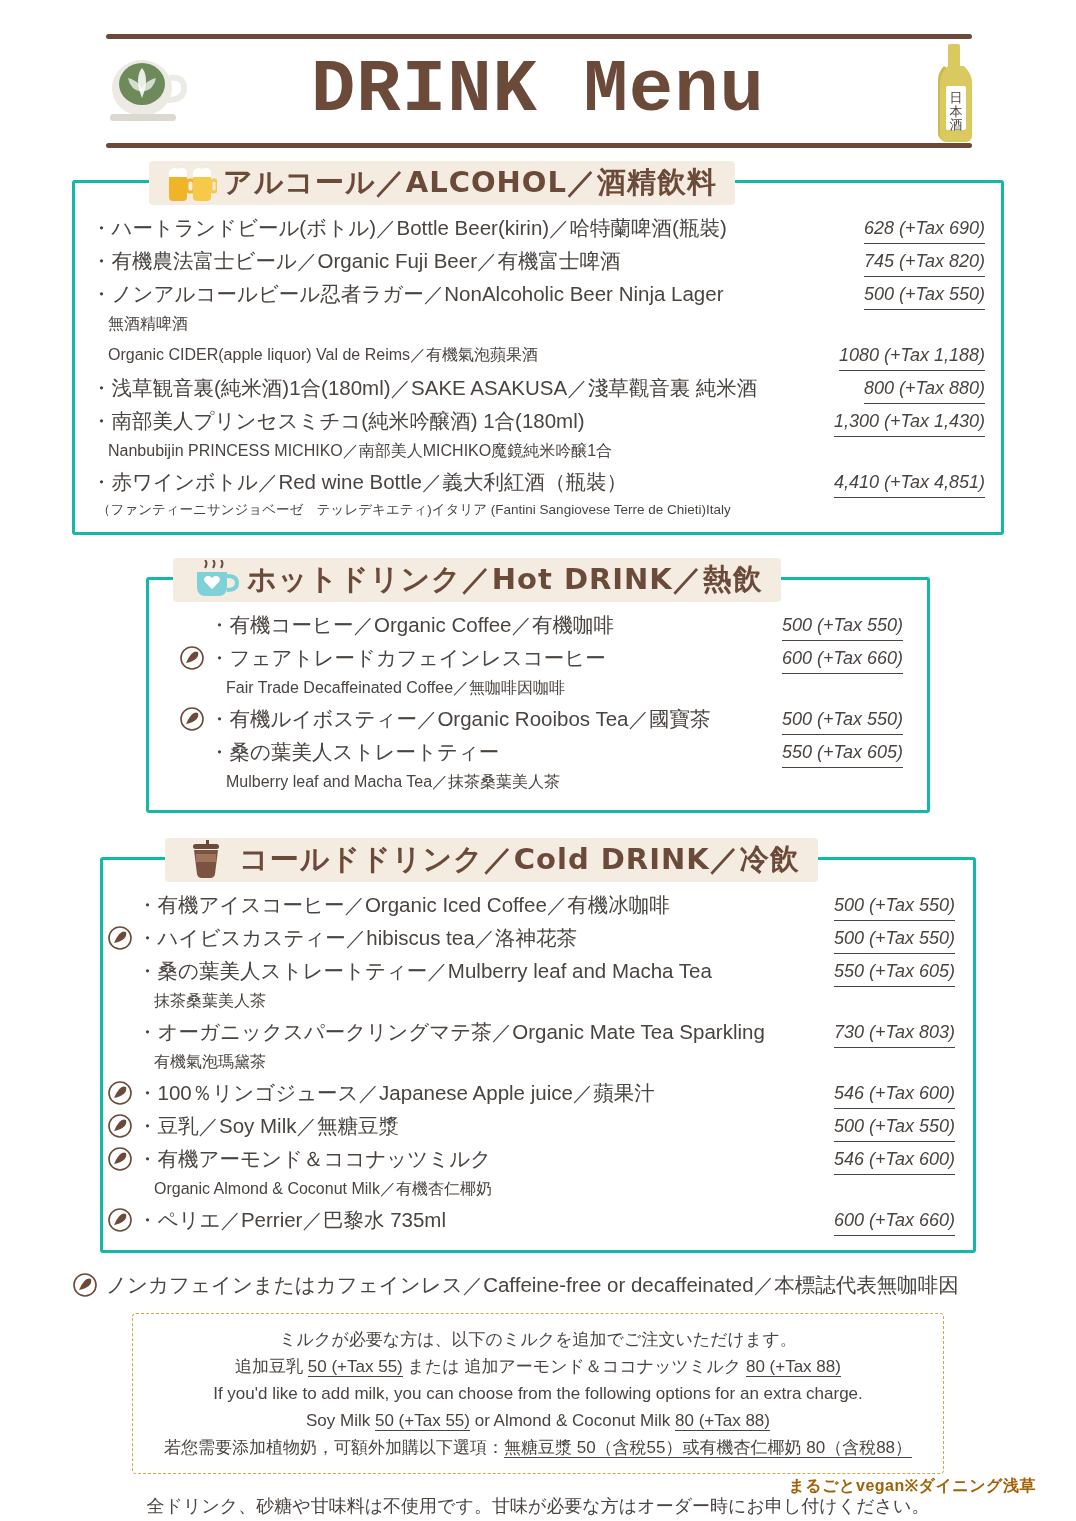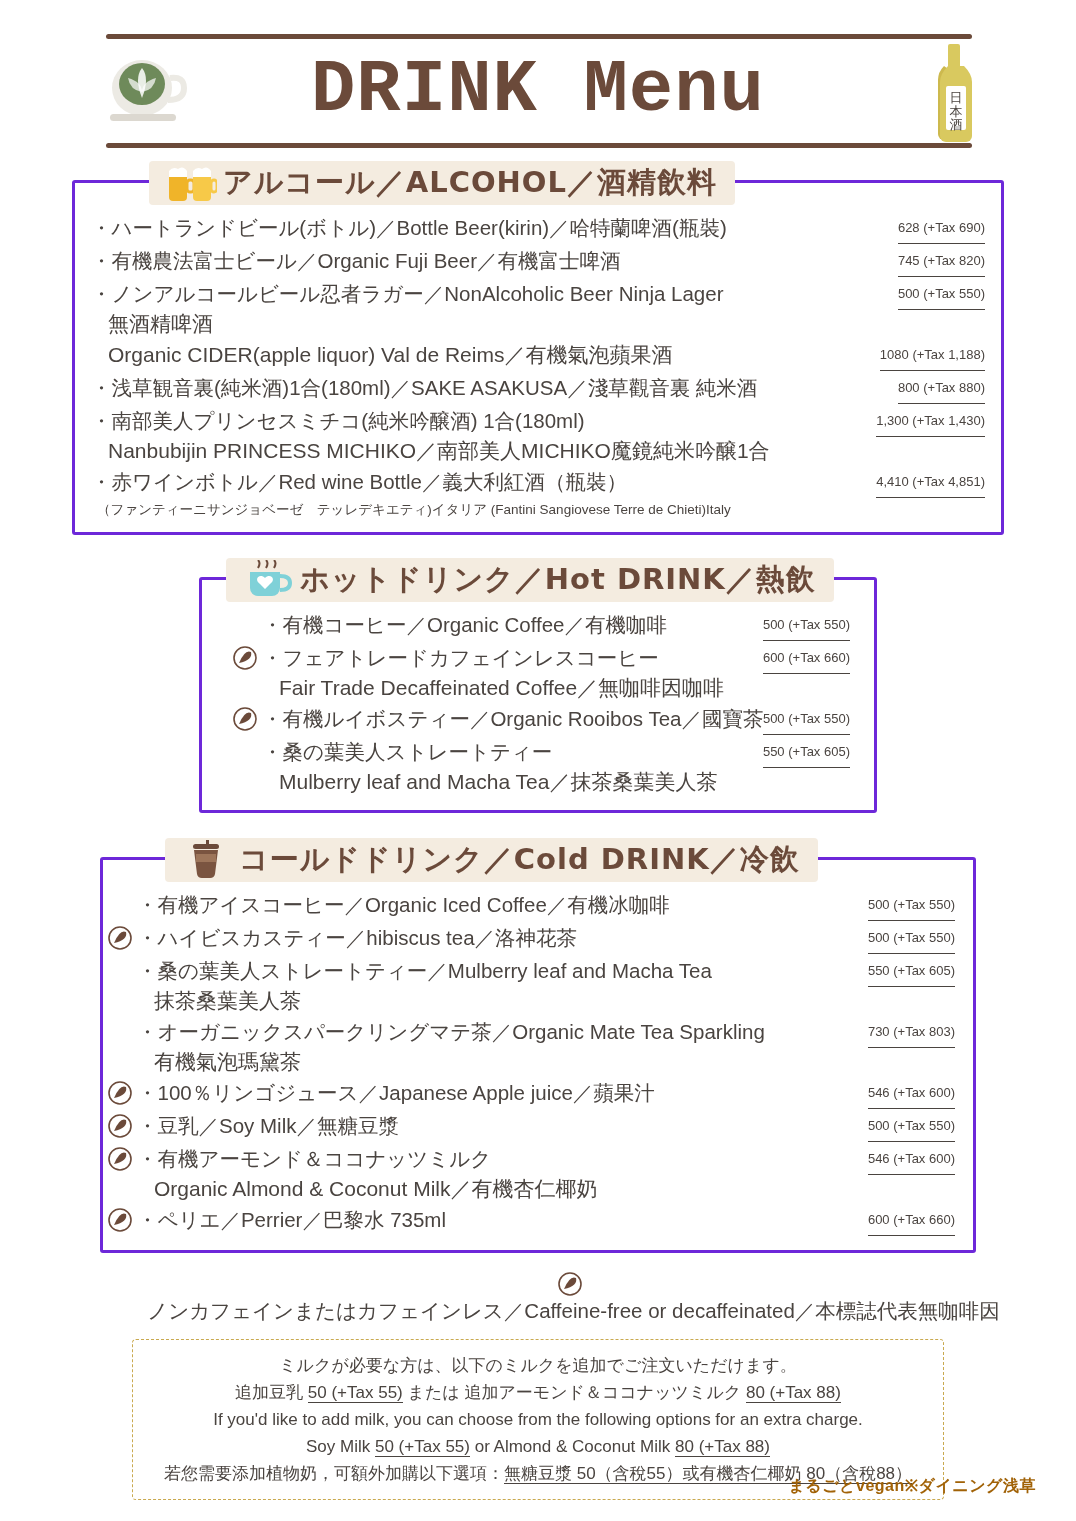--- a/index.html
+++ b/index.html
@@ -60,21 +60,21 @@
     width: 64px;
     height: 104px;
   }
 
   
   .section {
     position: relative;
     margin: 0 auto;
   }
   .section-box {
-    border: 3px solid #6d28d9;
+    border: 3px solid #14b8a6;
     border-radius: 3px;
     box-sizing: border-box;
   }
   .section-title {
     position: absolute;
     top: -22px;
     display: flex;
     align-items: center;
     height: 44px;
     padding: 0 18px 0 14px;
@@ -108,67 +108,67 @@
   .names {
     flex: 1 1 auto;
     min-width: 0;
   }
   .line1 {
     font-size: 20.5px;
     line-height: 30px;
     white-space: nowrap;
   }
   .line2 {
-    font-size: 21px;
+    font-size: 16px;
     line-height: 29px;
     padding-left: 17px;
     white-space: nowrap;
   }
   .tiny {
     font-size: 13.5px;
     line-height: 20px;
     padding-left: 6px;
     color: #4a4440;
     white-space: nowrap;
   }
   .price {
     flex: 0 0 auto;
-    font-size: 13px;
+    font-size: 18px;
     line-height: 30px;
     text-align: right;
     border-bottom: 1.5px solid #4a4440;
     margin-left: 14px;
     white-space: nowrap;
     align-self: flex-start;
+    font-style: italic;
   }
   .leaf {
     display: inline-block;
     width: 26px;
     height: 26px;
     vertical-align: -6px;
     flex: 0 0 auto;
   }
   .leafslot {
     width: 30px;
     flex: 0 0 auto;
     padding-top: 2px;
   }
 
   
   #alcohol { width: 932px; margin-top: 24px; }
-  #hot { width: 678px; margin-top: 42px; }
+  #hot { width: 784px; margin-top: 42px; }
   #cold { width: 876px; margin-top: 44px; }
 
   
   .footnote {
     display: flex;
     align-items: center;
     margin: 18px 1px 0 72px;
     font-size: 20.5px;
-    flex-direction: column;
   }
   .footnote .leaf { margin-right: 8px; }
 
   .milkbox {
     margin: 14px auto 0 auto;
     width: 812px;
     border: 1.5px dashed #c9a94f;
     border-radius: 4px;
     padding: 12px 10px 12px 10px;
     text-align: center;

